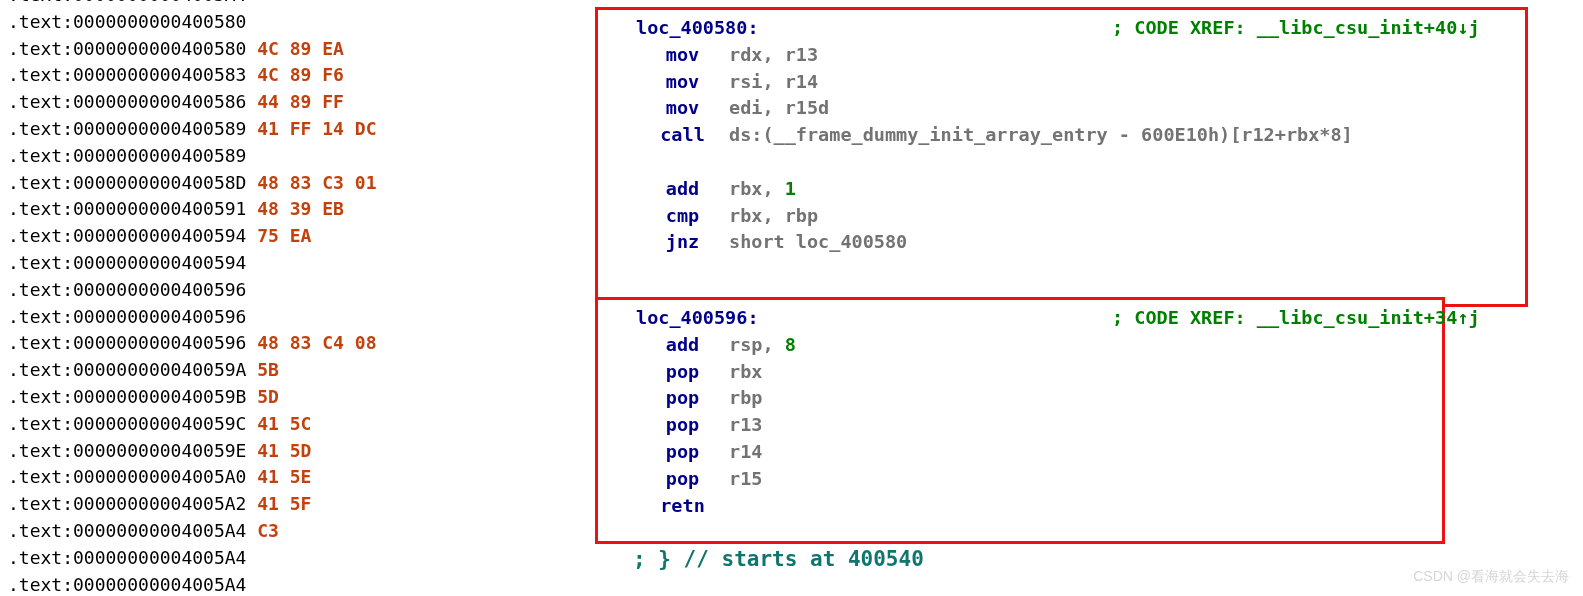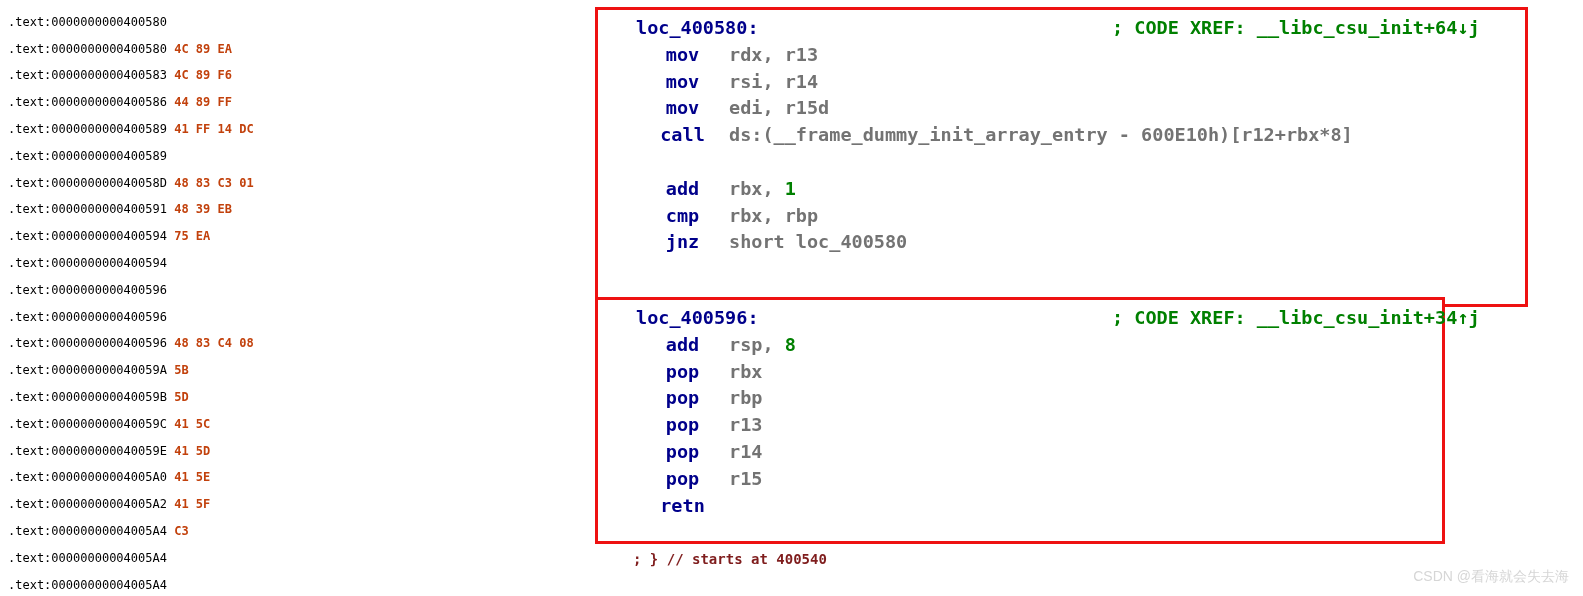--- a/index.html
+++ b/index.html
@@ -26,21 +26,21 @@
   }
   
   #listing-lines {
     position: absolute;
     left: 8px;
     top: -18px;
   }
   .listing-line {
     height: 26.8px;
     line-height: 26.8px;
-    font-size: 12px;
+    font-size: 18px;
     white-space: pre;
     color: #000000;
     letter-spacing: 0px;
   }
   .listing-addr {
     color: #000000;
   }
   .listing-bytes {
     color: #c2410c;
     font-weight: bold;
@@ -111,23 +111,23 @@
   }
   .blank-line {
     height: 26.8px;
   }
 
   
   #func-end-comment {
     position: absolute;
     left: 633px;
     top: 546px;
-    font-size: 14px;
+    font-size: 21px;
     line-height: 26.8px;
-    color: #7f1d1d;
+    color: #0f766e;
     font-weight: bold;
     white-space: pre;
   }
 
   
   #watermark {
     position: absolute;
     right: 14px;
     bottom: 10px;
     font-family: "Liberation Sans", sans-serif;
@@ -163,21 +163,21 @@
       <div class="listing-line"><span class="listing-addr">.text:00000000004005A2</span><span class="listing-bytes"> 41 5F</span></div>
       <div class="listing-line"><span class="listing-addr">.text:00000000004005A4</span><span class="listing-bytes"> C3</span></div>
       <div class="listing-line"><span class="listing-addr">.text:00000000004005A4</span></div>
       <div class="listing-line"><span class="listing-addr">.text:00000000004005A4</span></div>
     </div>
 </div>
 
 <div id="code-panel">
   <div class="code-block" id="code-block-0">
     <div class="code-lines">
-        <div class="code-line"><span class="label-text">loc_400580:</span><span class="xref-comment">; CODE XREF: __libc_csu_init+64↓j</span></div>
+        <div class="code-line"><span class="label-text">loc_400580:</span><span class="xref-comment">; CODE XREF: __libc_csu_init+40↓j</span></div>
         <div class="code-line"><span class="mnemonic">mov</span><span class="operand">rdx, r13</span></div>
         <div class="code-line"><span class="mnemonic">mov</span><span class="operand">rsi, r14</span></div>
         <div class="code-line"><span class="mnemonic">mov</span><span class="operand">edi, r15d</span></div>
         <div class="code-line"><span class="mnemonic">call</span><span class="operand">ds:(__frame_dummy_init_array_entry - 600E10h)[r12+rbx*8]</span></div>
         <div class="code-line blank-line"></div>
         <div class="code-line"><span class="mnemonic">add</span><span class="operand">rbx, </span><span class="numlit">1</span></div>
         <div class="code-line"><span class="mnemonic">cmp</span><span class="operand">rbx, rbp</span></div>
         <div class="code-line"><span class="mnemonic">jnz</span><span class="operand">short loc_400580</span></div>
       </div>
   </div>

